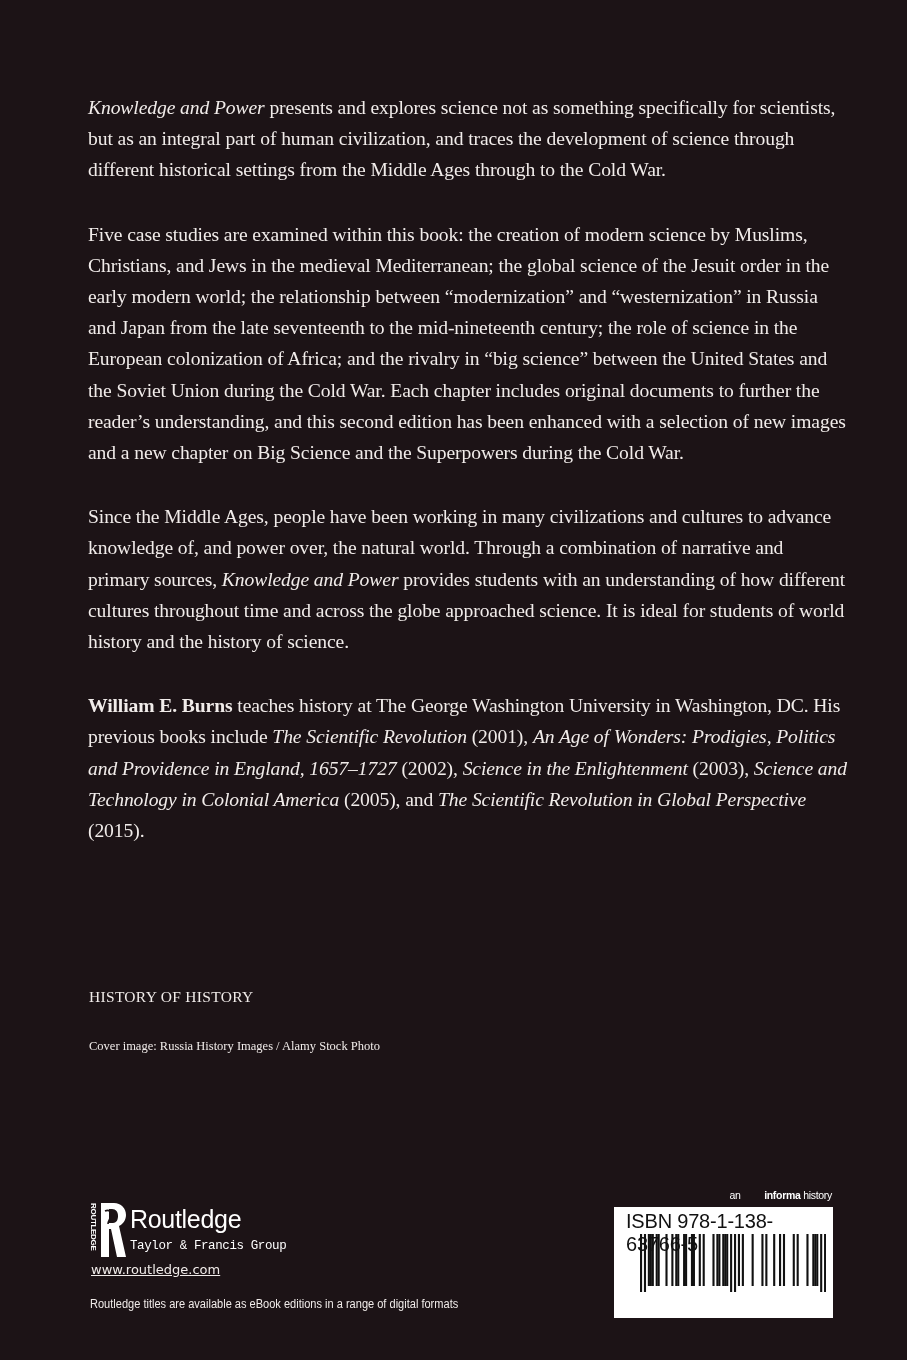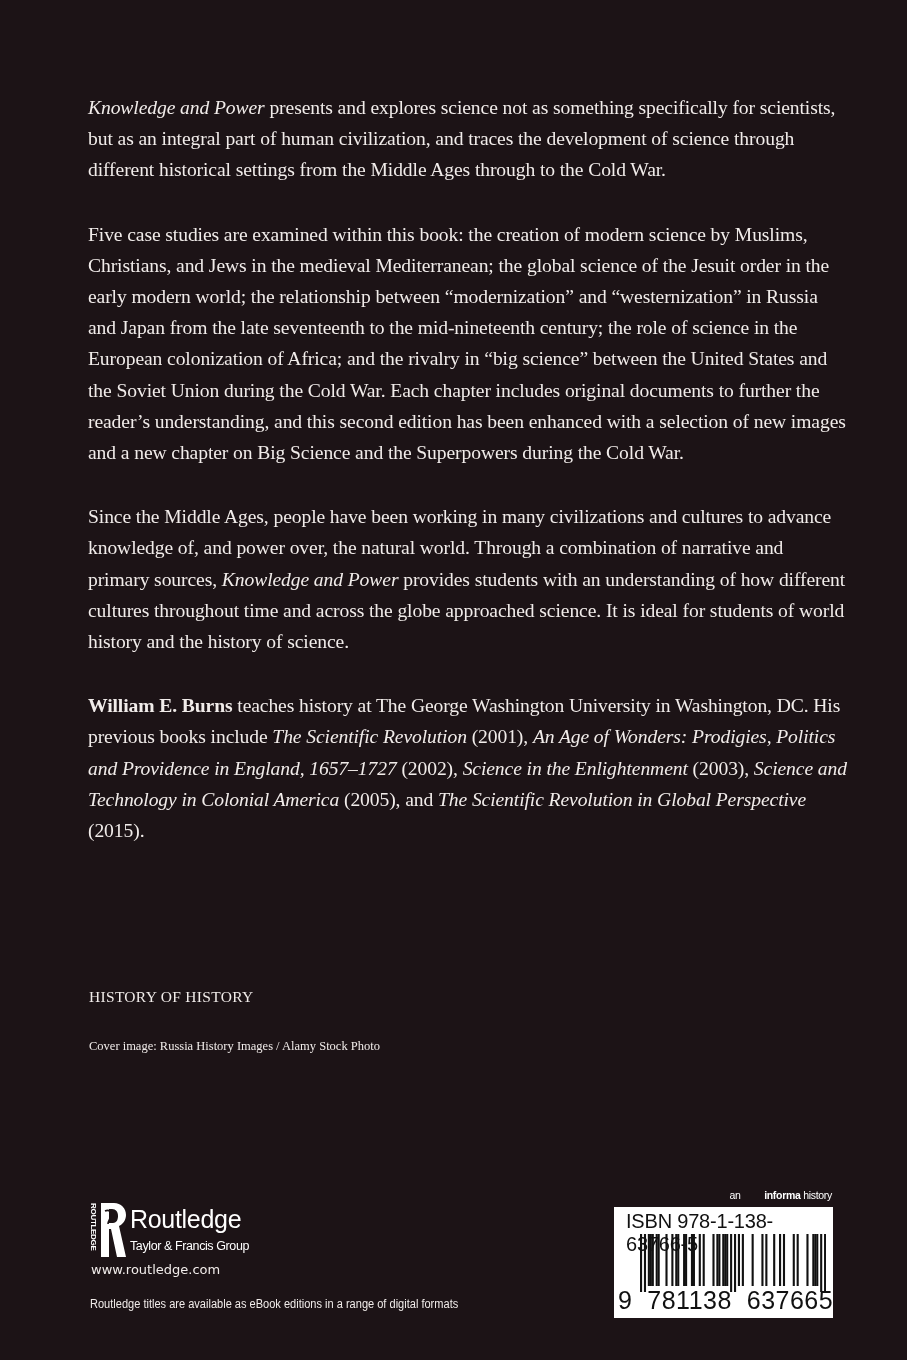--- a/index.html
+++ b/index.html
@@ -54,29 +54,29 @@
     line-height: 10px;
   }
   .logo-mark svg { position: absolute; left: 11px; top: 0; }
   .logo-text { margin-left: 2px; }
   .logo-name {
     font-family: "Liberation Sans", sans-serif;
     font-size: 25px; color: #fff; line-height: 26px;
     letter-spacing: -0.3px;
   }
   .logo-sub {
-    font-family: Liberation Sans, sans-serif;
+    font-family: Liberation Mono, monospace;
     font-size: 12.5px; color: #fff; line-height: 16px;
     letter-spacing: -0.4px;
     margin-top: 6px;
   }
   .website {
     position: absolute; left: 91px; top: 1262px;
     font-family: "DejaVu Sans", sans-serif;
-    font-size: 13px; color: #f1ecea;
+    font-size: 13px; color: #f1ecea; text-decoration: underline;
   }
   .ebook-note {
     position: absolute; left: 90px; top: 1297px;
     font-family: "Liberation Sans", sans-serif;
     font-size: 12px; color: #f1ecea;
     transform: scaleX(0.92); transform-origin: left top;
   }
   .informa {
     position: absolute; right: 75px; top: 1189px;
     font-family: "Liberation Sans", sans-serif;
@@ -174,14 +174,13 @@
       <rect x="142.93" y="0" width="2.11" height="52" fill="#111"></rect>
       <rect x="152.72" y="0" width="2.11" height="52" fill="#111"></rect>
       <rect x="156.63" y="0" width="2.11" height="52" fill="#111"></rect>
       <rect x="166.42" y="0" width="2.11" height="52" fill="#111"></rect>
       <rect x="172.29" y="0" width="2.11" height="52" fill="#111"></rect>
       <rect x="174.25" y="0" width="2.11" height="52" fill="#111"></rect>
       <rect x="176.21" y="0" width="2.11" height="52" fill="#111"></rect>
       <rect x="180.13" y="0" width="2.11" height="58" fill="#111"></rect>
       <rect x="184.04" y="0" width="2.11" height="58" fill="#111"></rect>
     </svg>
-  <div class="barcode-digits">9  781138  637665</div>
 </div>
 
 </body></html>

